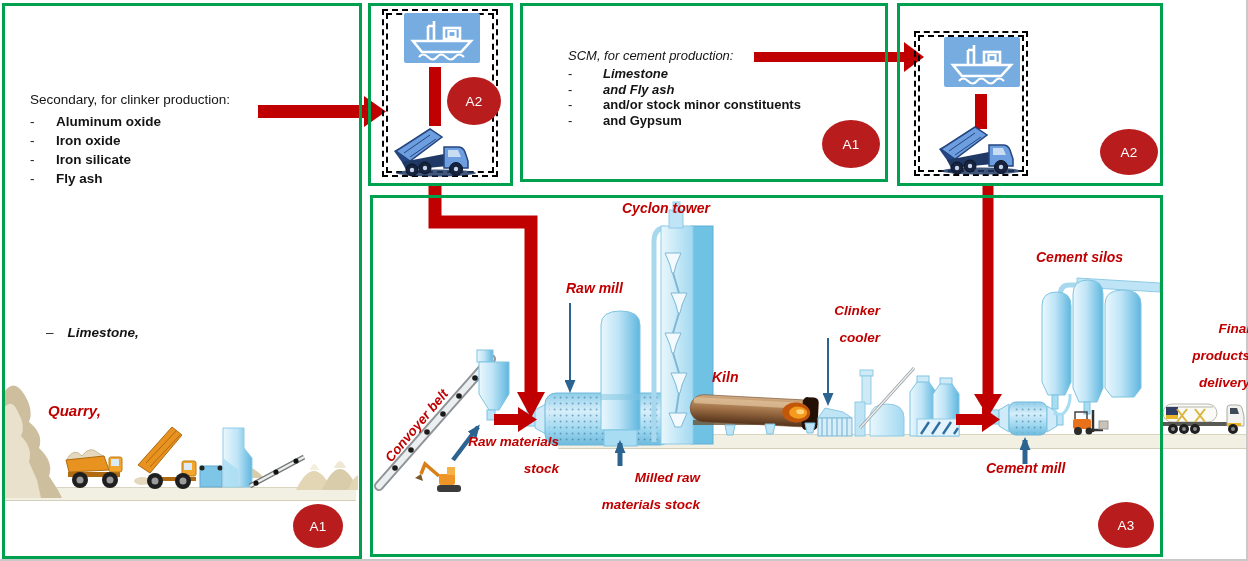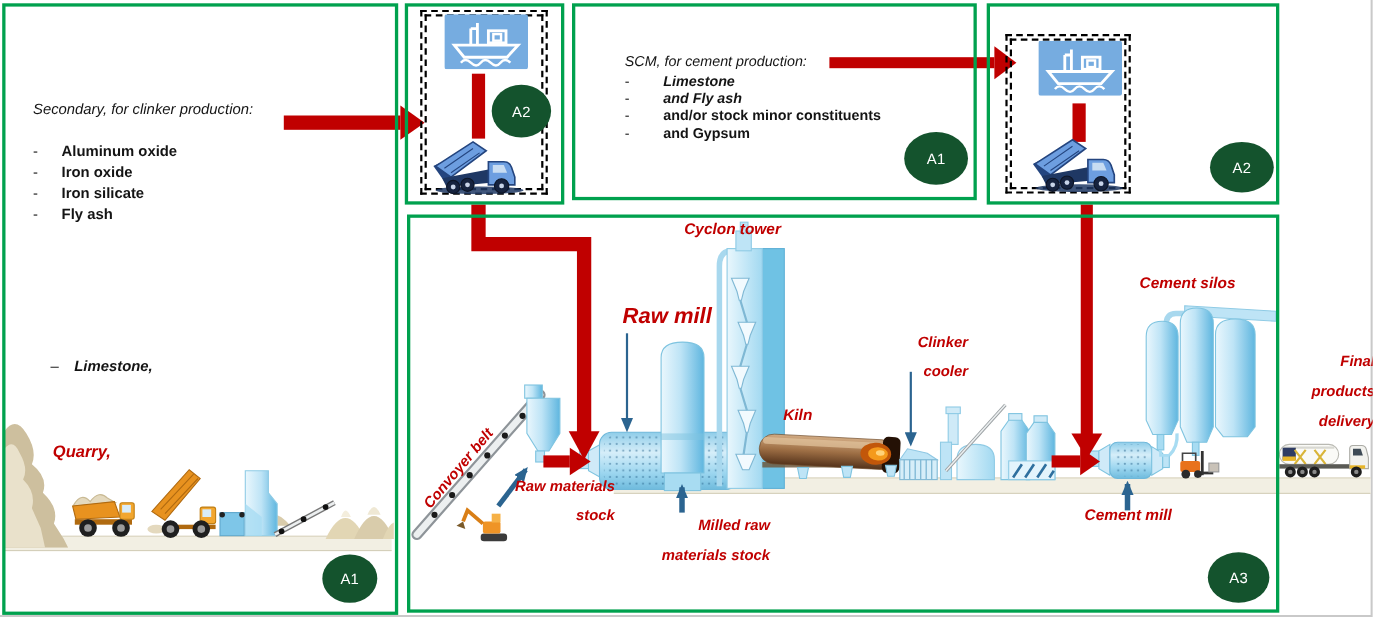--- a/index.html
+++ b/index.html
@@ -11,28 +11,28 @@
 
   
   .gbox { position:absolute; border:3px solid #00A14E; background:transparent; pointer-events:none; z-index:6; }
 
   
   .dbox { position:absolute; border:2px dashed #000; z-index:4; }
   .dbox-inner { position:absolute; inset:2px; border:2px dashed #000; }
 
   
   .badge {
-    position:absolute; background:#14532d; color:#fff; border-radius:50%;
+    position:absolute; background:#b91c1c; color:#fff; border-radius:50%;
     display:flex; align-items:center; justify-content:center;
     font-size:13.5px; z-index:8; letter-spacing:.3px;
   }
 
   
   .note { position:absolute; color:#141414; z-index:5; }
-  .note-title { font-style:italic; font-size:13.5px; margin-bottom:21px; }
+  .note-title { font-size:13.5px; margin-bottom:5px; }
   .note-row { display:flex; }
   .note-dash { flex:0 0 26px; }
   .bold { font-weight:bold; }
   .bi { font-weight:bold; font-style:italic;text-align:center; }
   .sec-items { font-size:13.5px; line-height:19px; }
   .scm-title { font-style:italic; font-size:13px; margin-bottom:3px; }
   .scm-items { font-size:13px; line-height:15.5px; }
   .scm-dash { flex:0 0 35px; }
 
   .rlabel {
@@ -443,21 +443,21 @@
           <span class="bold">and/or stock minor constituents</span>
         </div>
       <div class="note-row">
           <span class="scm-dash">-</span>
           <span class="bold">and Gypsum</span>
         </div>
     </div>
   </div>
 
   <div class="rlabel" style="left:622px;top:200px;font-size:14px">Cyclon tower</div>
-  <div class="rlabel" style="left:566px;top:280px;font-size:20px">Raw mill</div>
+  <div class="rlabel" style="left:566px;top:280px;font-size:14px">Raw mill</div>
   <div class="rlabel rot" style="left:352px;top:418px;width:130px">Convoyer belt</div>
   <div class="rlabel multi" style="left:447px;top:428px;width:112px">Raw materials stock</div>
   <div class="rlabel multi" style="left:600px;top:464px;width:100px">Milled raw materials stock</div>
   <div class="rlabel" style="left:712px;top:369px;font-size:14px">Kiln</div>
   <div class="rlabel multi" style="left:804px;top:297px;width:76px">Clinker cooler</div>
   <div class="rlabel" style="left:986px;top:460px;font-size:14px">Cement mill</div>
   <div class="rlabel" style="left:1036px;top:249px;font-size:14px">Cement silos</div>
   <div class="rlabel multi" style="left:1174px;top:315px;width:76px">Final products delivery</div>
 
   <div class="gbox" style="left:2px;top:3px;width:354px;height:550px"></div>

